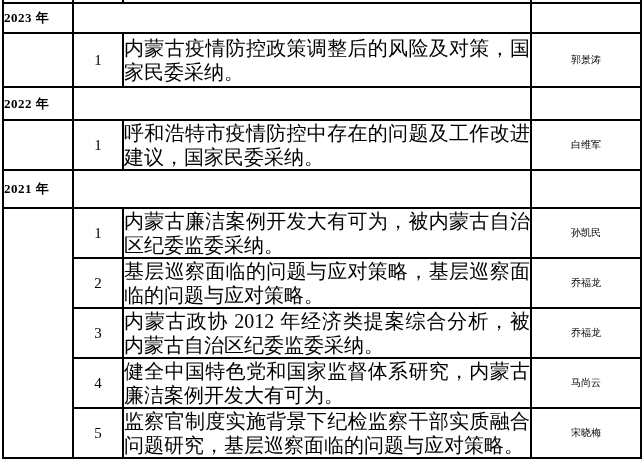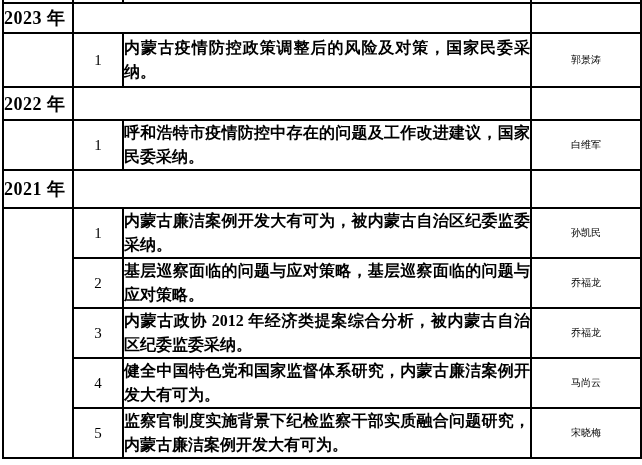--- a/index.html
+++ b/index.html
@@ -26,36 +26,35 @@
     border: 2px solid #000000;
     padding: 0;
     overflow: hidden;
     vertical-align: middle;
   }
   tr.sliver td {
     border-top: none;
   }
   td.year-cell {
     font-weight: bold;
-    font-size: 18px;
+    font-size: 13px;
     padding-left: 7px;
     letter-spacing: 0.5px;
     white-space: nowrap;
   }
   td.index-cell {
     text-align: center;
     font-size: 15px;
   }
   td.desc-cell {
-    font-size: 16px;
+    font-size: 20px;
     line-height: 24px;
     padding: 1px 6px 1px 7px;
     text-align: justify;
     text-justify: inter-character;
-    font-weight: bold;
   }
   td.name-cell {
     text-align: center;
     font-size: 10px;
   }
 </style>
 </head>
 <body>
 
 <div id="page">
@@ -127,18 +126,18 @@
       </tr>
 
       <tr style="height:48px">
         <td class="index-cell">4</td>
         <td class="desc-cell">健全中国特色党和国家监督体系研究，内蒙古廉洁案例开发大有可为。</td>
         <td class="name-cell">马尚云</td>
       </tr>
 
       <tr style="height:47px">
         <td class="index-cell">5</td>
-        <td class="desc-cell">监察官制度实施背景下纪检监察干部实质融合问题研究，内蒙古廉洁案例开发大有可为。</td>
+        <td class="desc-cell">监察官制度实施背景下纪检监察干部实质融合问题研究，基层巡察面临的问题与应对策略。</td>
         <td class="name-cell">宋晓梅</td>
       </tr>
     </tbody>
   </table>
 </div>
 
 </body></html>

